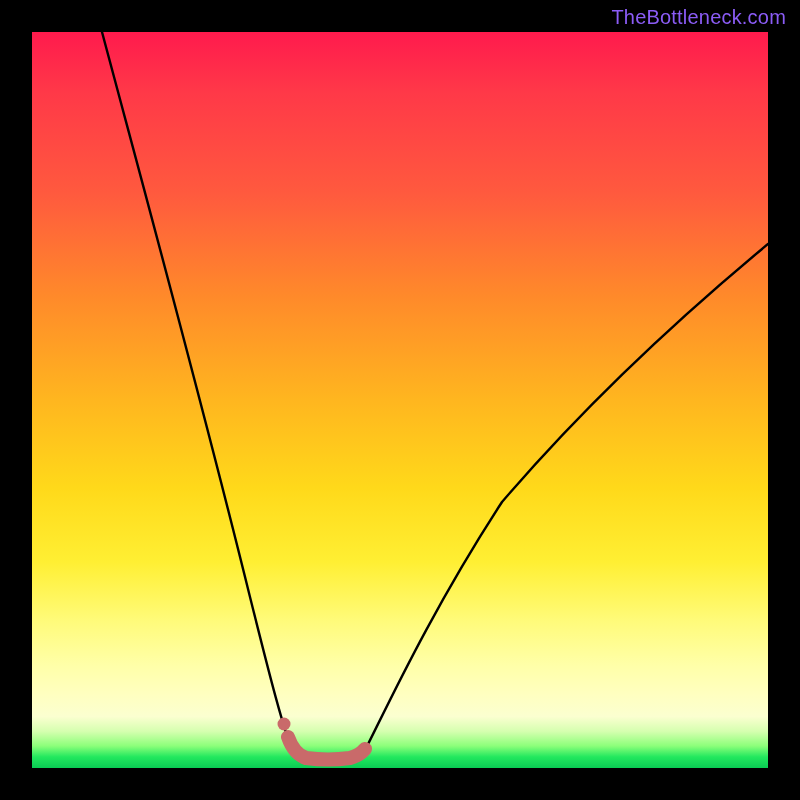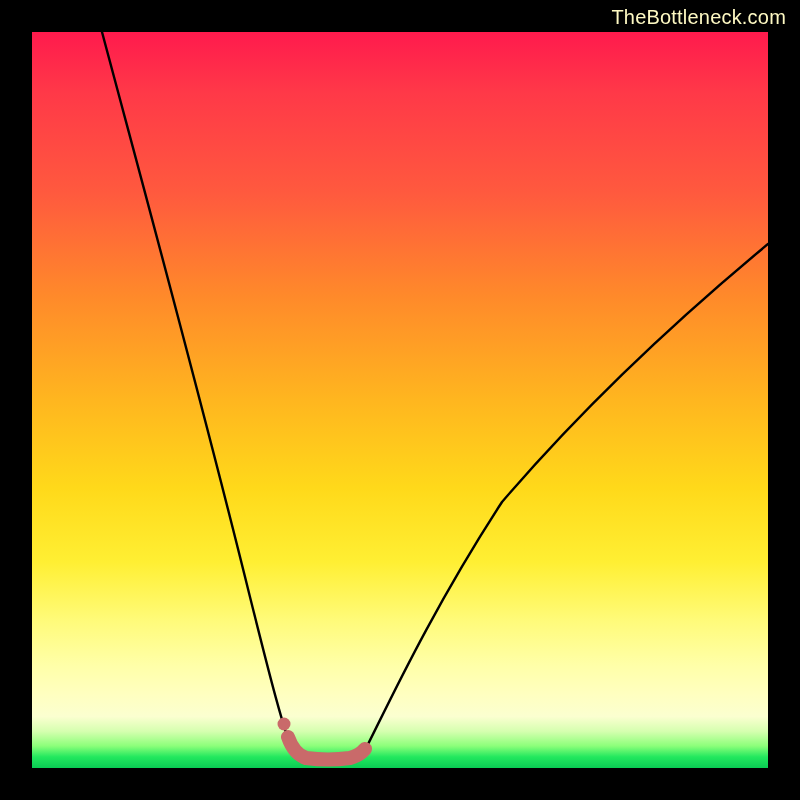--- a/index.html
+++ b/index.html
@@ -50,21 +50,21 @@
   svg.curves {
     position: absolute;
     inset: 0;
     width: 100%;
     height: 100%;
   }
   .watermark {
     position: absolute;
     top: 6px;
     right: 14px;
-    color: #fef9c3;
+    color: #8b5cf6;
     font-size: 20px;
     font-weight: 500;
     letter-spacing: 0.2px;
     user-select: none;
   }
 </style>
 </head>
 <body>
 
 <div class="frame">

